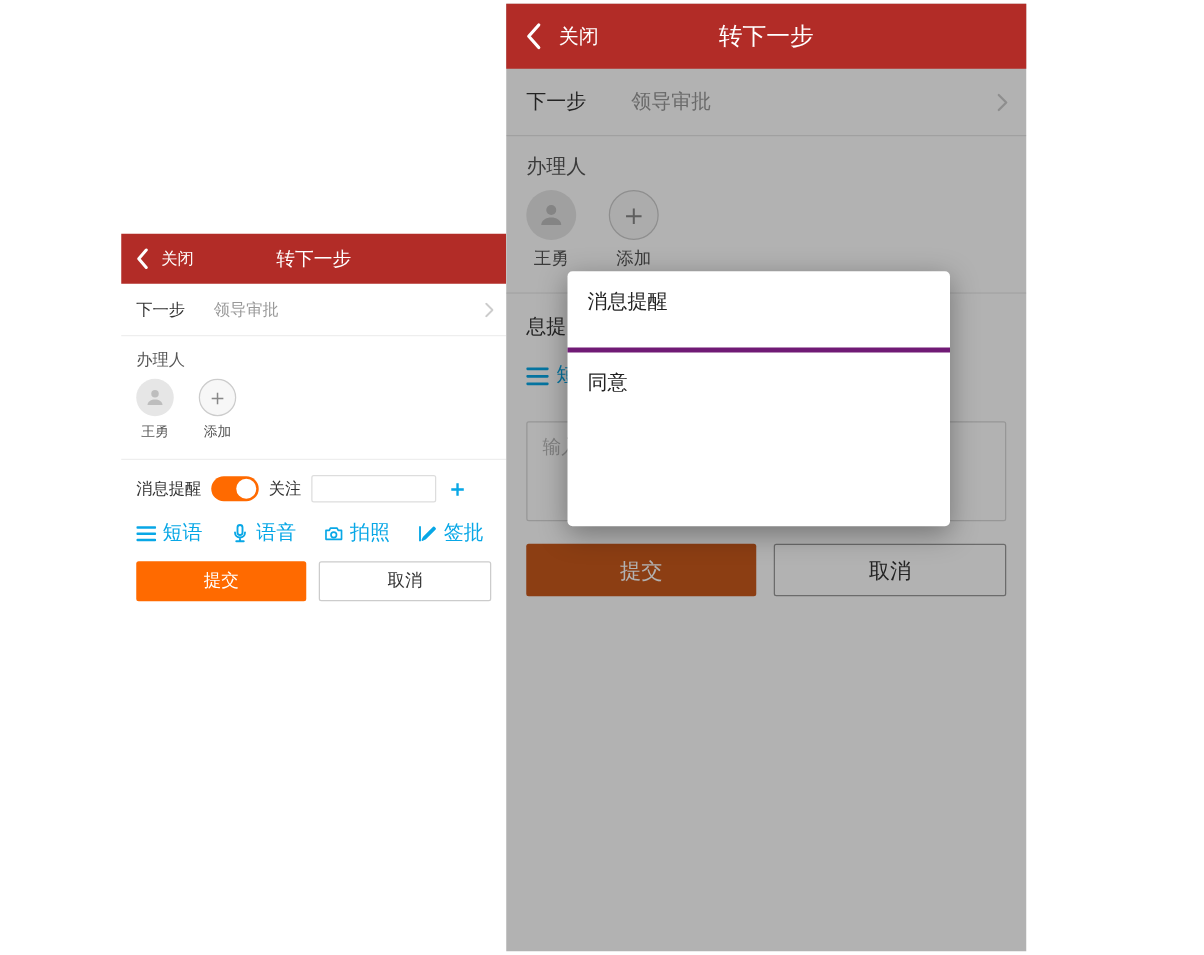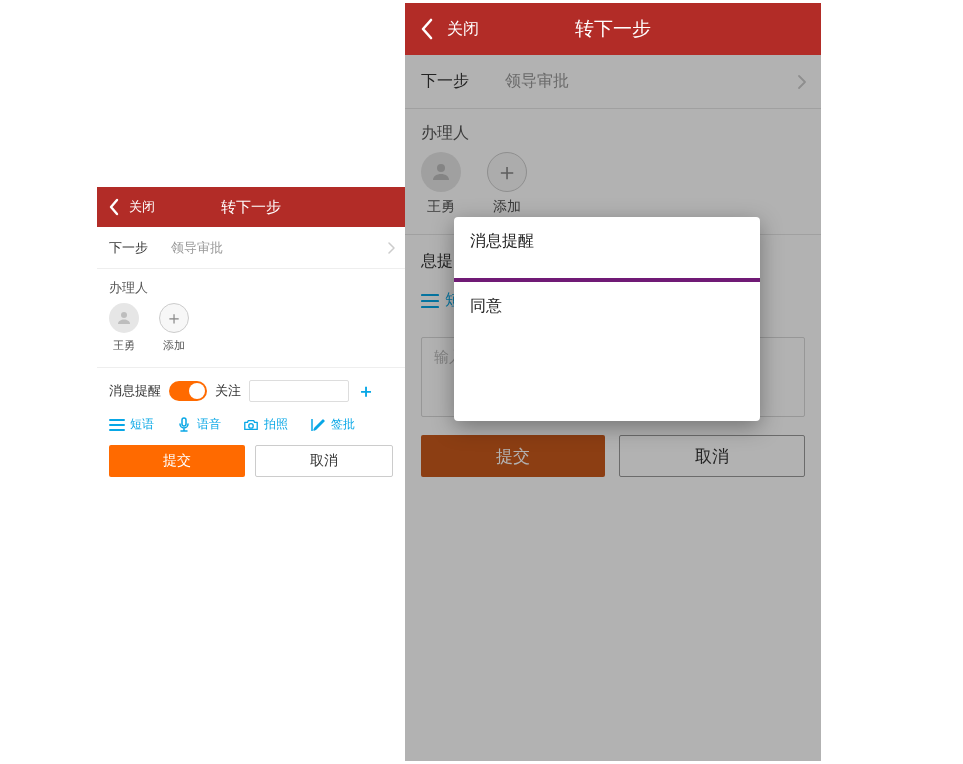--- a/index.html
+++ b/index.html
@@ -141,21 +141,21 @@
     font-size: 18px;
     font-weight: bold;
     cursor:pointer;
     line-height:1;
   }
 
   .phone-s .action-row {
     display: flex;
     gap: 22px;
     padding: 6px 12px 12px;
-    font-size: 12px;
+    font-size: 16px;
     color: #08a7e6;
   }
   .phone-s .action-row .opt {
     display:flex; align-items:center; gap:5px;
     cursor:pointer;
   }
   .phone-s .action-row .ico {
     width:16px; height:16px;
     display:flex;align-items:center;justify-content:center;
   }

